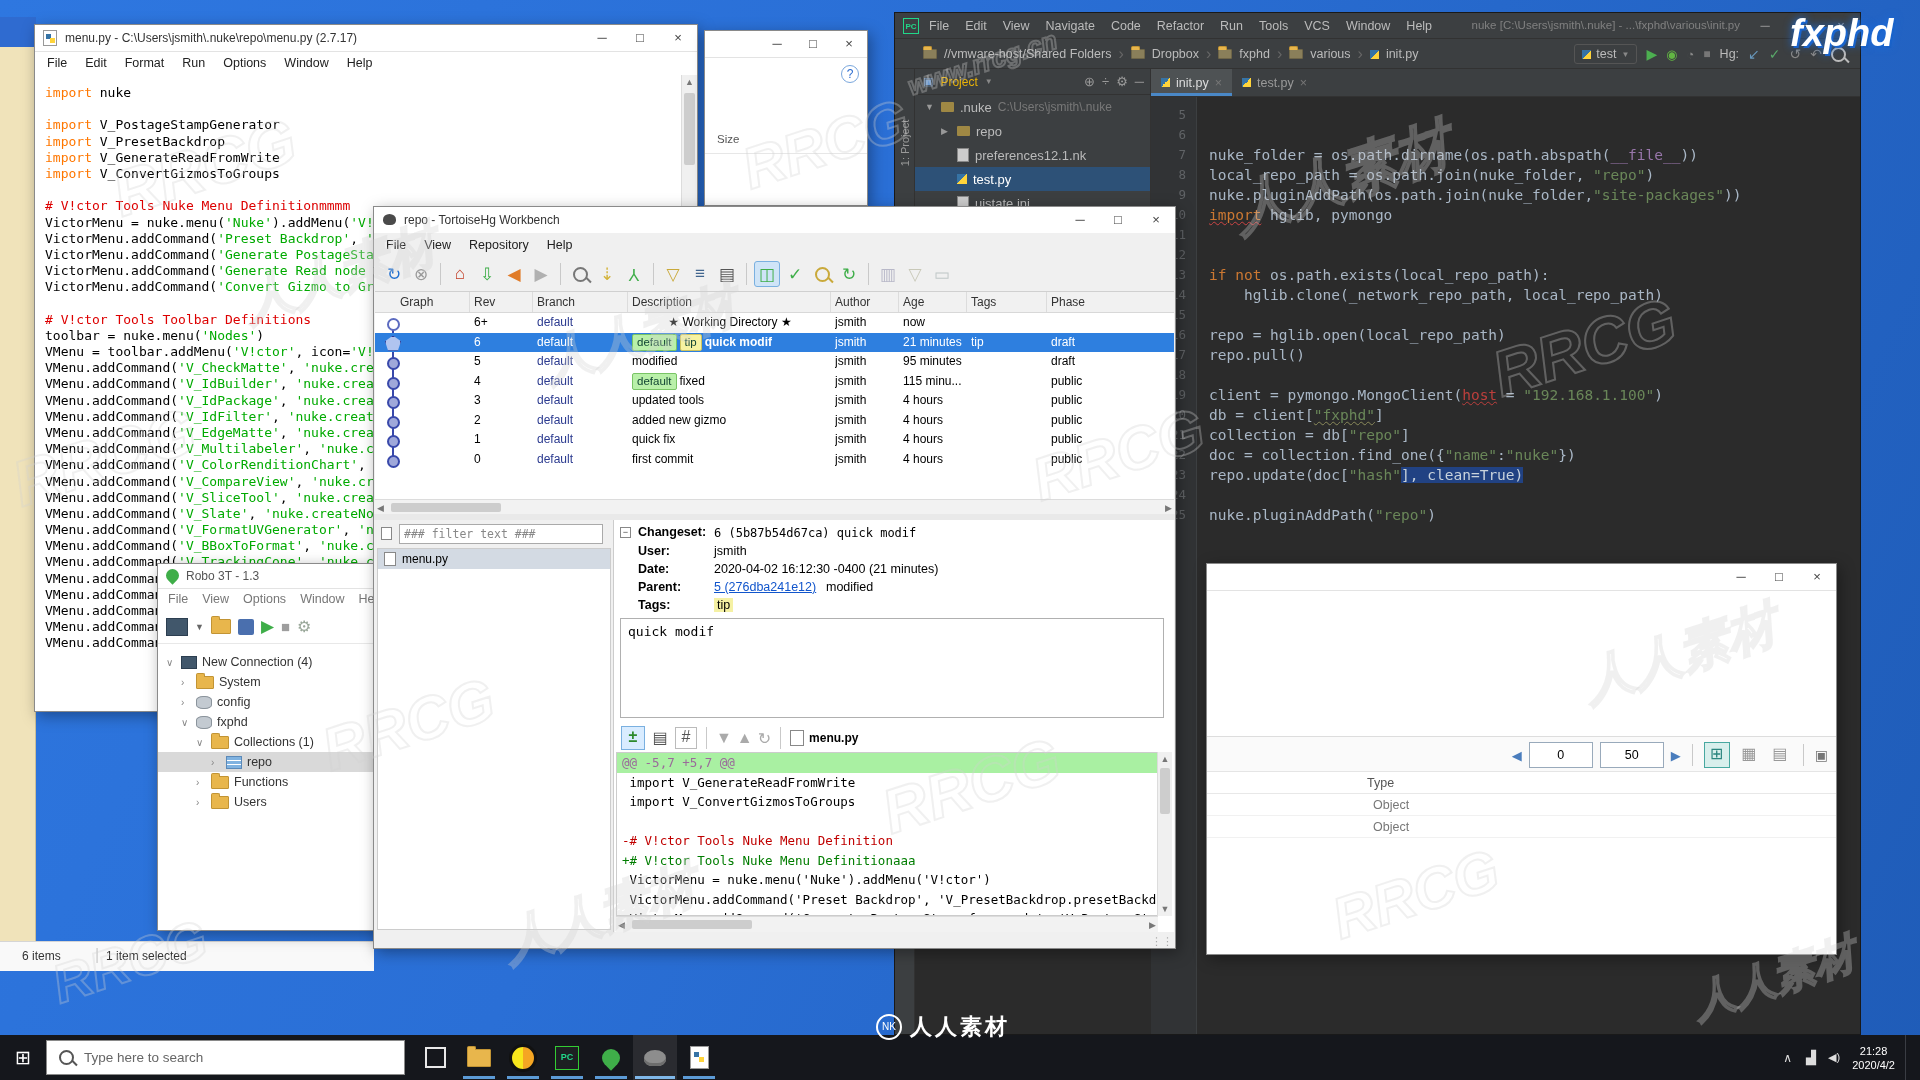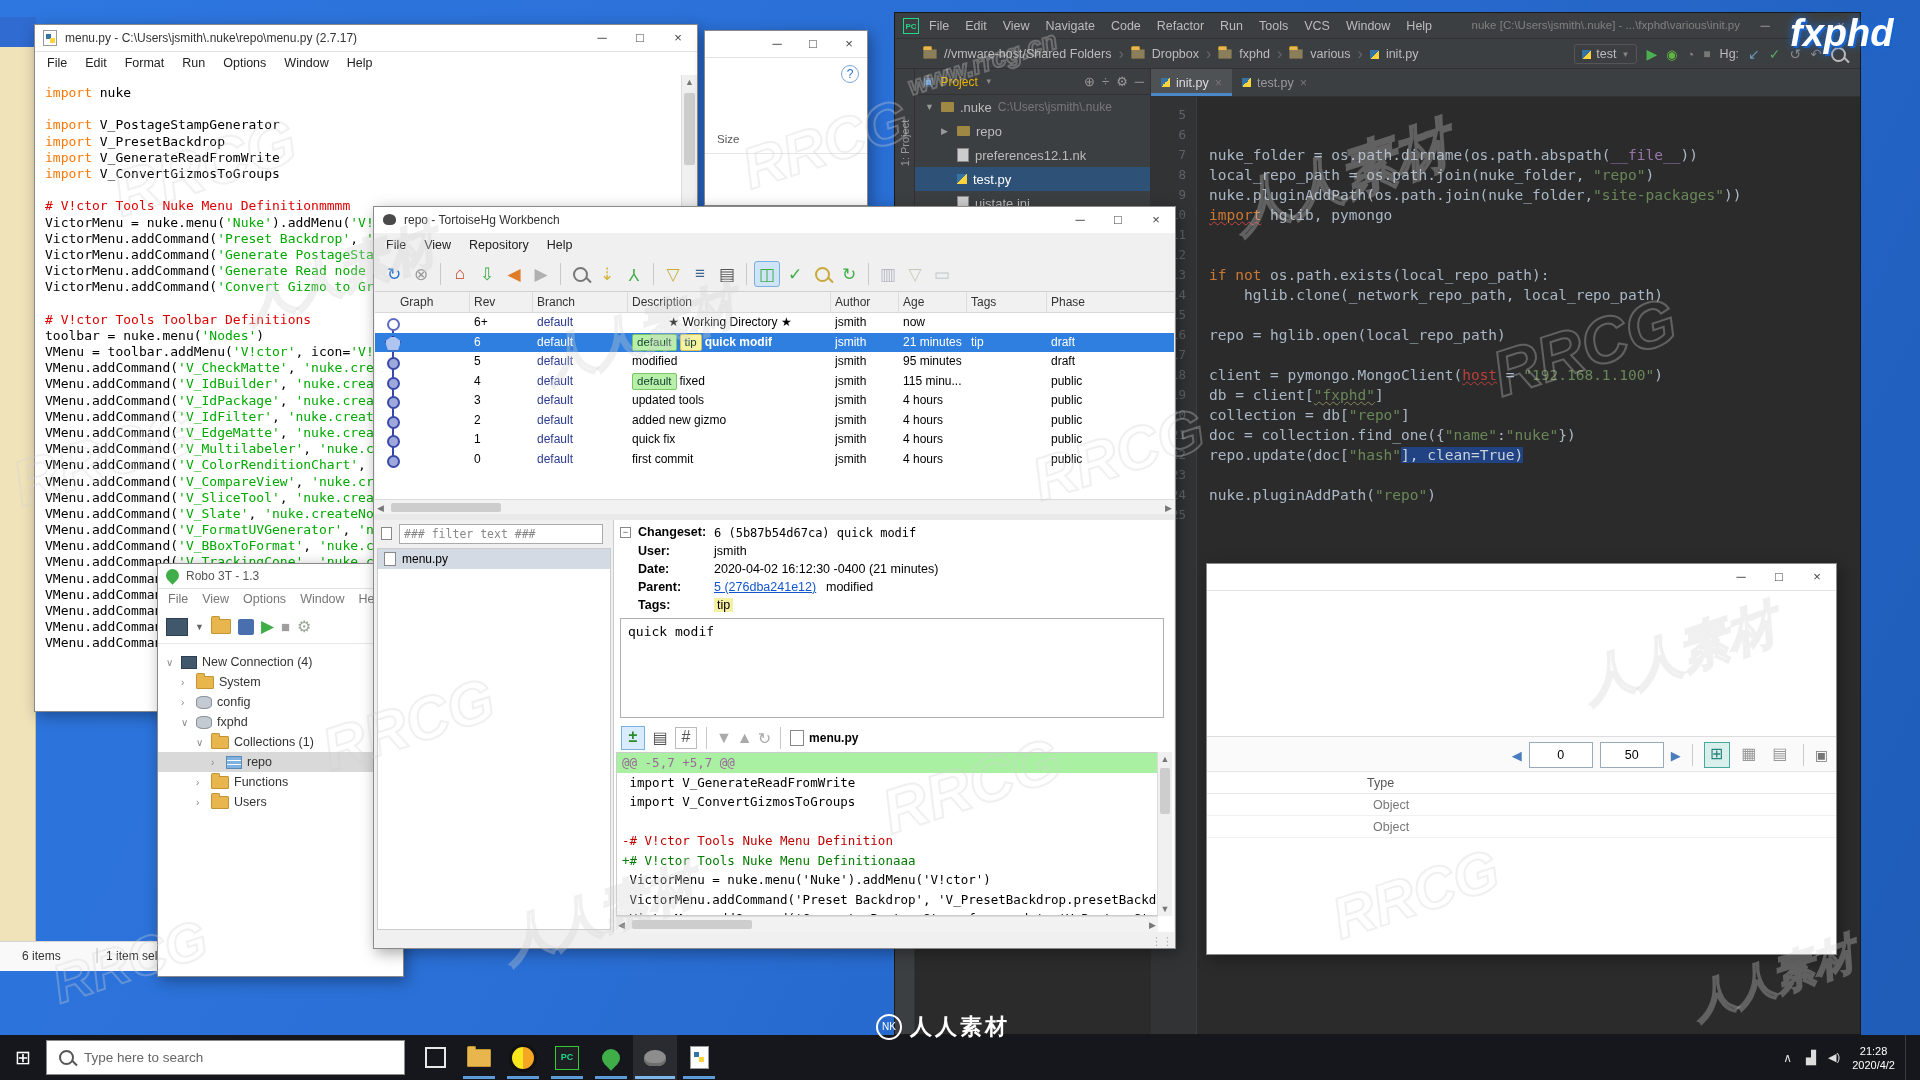--- a/index.html
+++ b/index.html
@@ -135,21 +135,21 @@
       <div class="cbtn" style="width:36px">─</div>
       <div class="cbtn" style="width:36px">□</div>
       <div class="cbtn" style="width:36px">×</div>
     </div>
   </div>
   <div class="abs" style="right:8px;top:34px;width:18px;height:18px;border:1px solid #7aa7dd;border-radius:50%;color:#2b6cd0;font-size:12px;text-align:center;line-height:17px;">?</div>
   <span class="abs" style="left:12px;top:102px;font-size:11.5px;color:#555;">Size</span>
   <div class="abs" style="left:0;top:122px;width:100%;height:1px;background:#e7e7e7;"></div>
 </div>
 
-<div class="win" style="left:157px;top:563px;width:247px;height:414px;z-index:3;">
+<div class="win" style="left:157px;top:563px;width:247px;height:368px;z-index:3;">
   <div class="titlebar" style="height:24px;">
     <span class="abs" style="left:8px;top:5px;width:13px;height:13px;background:#3fae49;border-radius:50% 50% 50% 0;transform:rotate(-45deg);"></span>
     <span class="title-txt" style="left:28px;top:5px;color:#555;">Robo 3T - 1.3</span>
   </div>
   <div class="menurow" id="robo-menus" style="top:24px;height:22px;gap:14px;padding-left:10px;">
       <span style="color: rgb(119, 119, 119);">File</span>
       <span style="color: rgb(119, 119, 119);">View</span>
       <span style="color: rgb(119, 119, 119);">Options</span>
       <span style="color: rgb(119, 119, 119);">Window</span>
       <span style="color: rgb(119, 119, 119);">Help</span>
@@ -357,20 +357,21 @@
       <div class="pcline"><span class="pt">nuke_folder = os.path.dirname(os.path.abspath(</span><span class="pp">__file__</span><span class="pt">))</span></div>
       <div class="pcline"><span class="pt">local_repo_path = os.path.join(nuke_folder, </span><span class="ps">"repo"</span><span class="pt">)</span></div>
       <div class="pcline"><span class="pt">nuke.pluginAddPath(os.path.join(nuke_folder,</span><span class="ps">"site-packages"</span><span class="pt">))</span></div>
       <div class="pcline"><span class="pw">import</span><span class="pt"> hglib, pymongo</span></div>
       <div class="pcline"></div>
       <div class="pcline"></div>
       <div class="pcline"><span class="pk">if not</span><span class="pt"> os.path.exists(local_repo_path):</span></div>
       <div class="pcline"><span class="pt">    hglib.clone(_network_repo_path, local_repo_path)</span></div>
       <div class="pcline"></div>
       <div class="pcline"><span class="pt">repo = hglib.open(local_repo_path)</span></div>
+      <div class="pcline"><span class="pt">repo.pull()</span></div>
       <div class="pcline"></div>
       <div class="pcline"><span class="pt">client = pymongo.MongoClient(</span><span class="pe">host</span><span class="pt"> = </span><span class="ps">"192.168.1.100"</span><span class="pt">)</span></div>
       <div class="pcline"><span class="pt">db = client[</span><span class="sw">"fxphd"</span><span class="pt">]</span></div>
       <div class="pcline"><span class="pt">collection = db[</span><span class="ps">"repo"</span><span class="pt">]</span></div>
       <div class="pcline"><span class="pt">doc = collection.find_one({</span><span class="ps">"name"</span><span class="pt">:</span><span class="ps">"nuke"</span><span class="pt">})</span></div>
       <div class="pcline"><span class="pt">repo.update(doc[</span><span class="ps">"hash"</span><span class="psel">], clean=True)</span></div>
       <div class="pcline"></div>
       <div class="pcline"><span class="pt">nuke.pluginAddPath(</span><span class="ps">"repo"</span><span class="pt">)</span></div>
     </div>
 </div>

